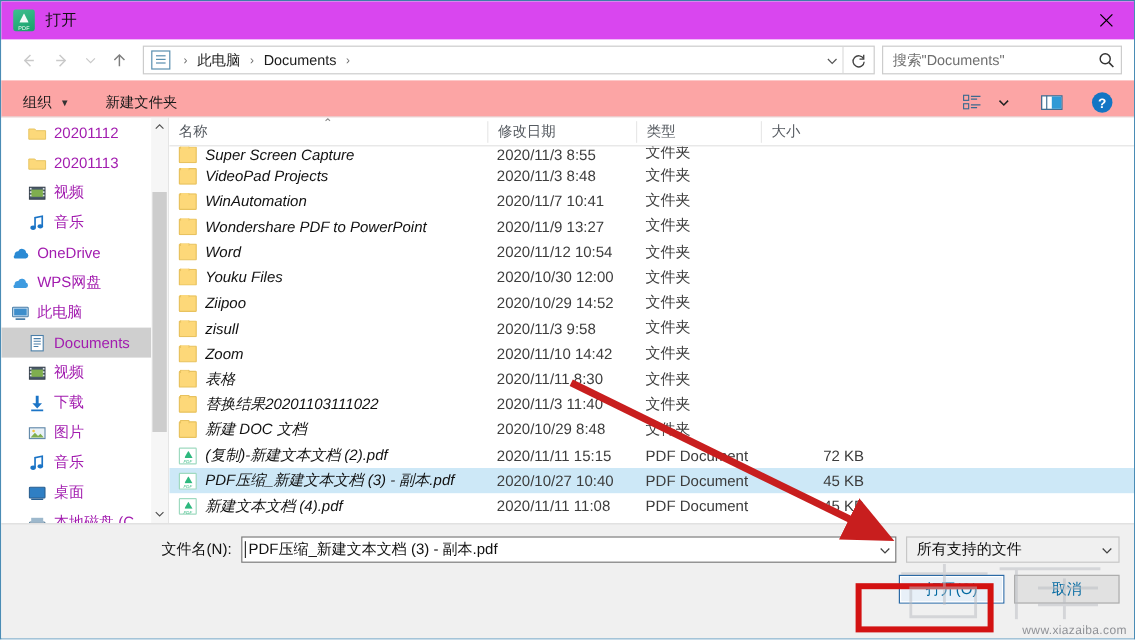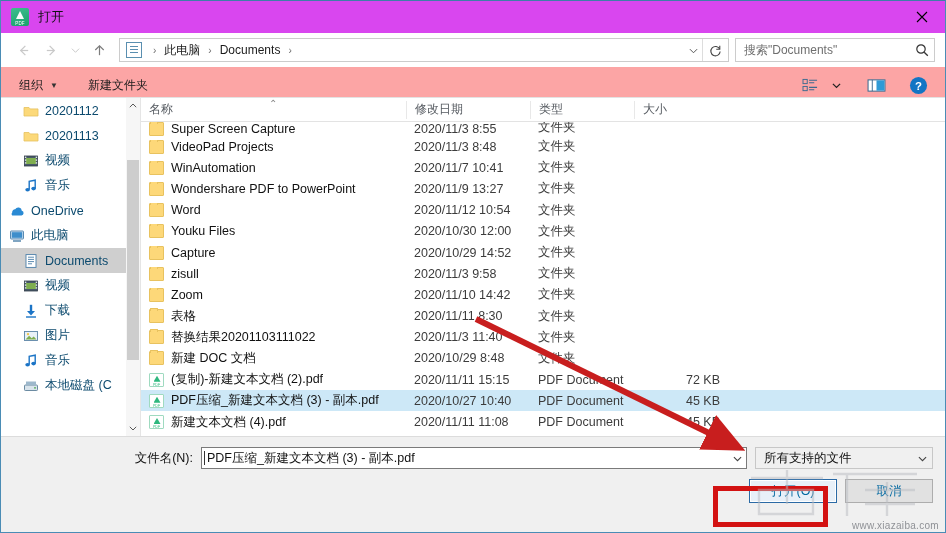--- a/index.html
+++ b/index.html
@@ -134,21 +134,21 @@
     display: flex;
   }
   .navpane {
     width: 140px; position: relative; background: #fff;
     border-right: 1px solid #e5e5e5;
     overflow: hidden;
   }
   .np-list { position:absolute; top:0; left:0; right:14px; bottom:0; }
   .np-item {
     height: 25px; display: flex; align-items: center;
-    font-size: 12.5px; color: #0c4a6e; padding-left: 8px; white-space: nowrap;
+    font-size: 12.5px; color: #a21caf; padding-left: 8px; white-space: nowrap;
   }
   .np-item.indent2 { padding-left: 22px; }
   .np-item.selected { background: #cfcfcf; }
   .np-ico { width: 16px; height: 16px; margin-right: 6px; flex: none; position: relative; }
 
   
   .np-scroll {
     position: absolute; top: 0; right: 0; width: 14px; bottom: 0;
     background: #f6f6f6;
   }
@@ -179,21 +179,21 @@
     position: absolute; left: 128px; top: 0px; font-size: 10px; color: #888;
   }
   .rows { position: absolute; top: 24px; left: 0; right: 0; bottom: 0; overflow: hidden; }
   .row {
     height: 21.2px; display: flex; align-items: center;
     font-size: 12.5px; color: #111;
   }
   .row.clipped { height: 14px; align-items: flex-end; }
   .row.selected { background: #cde8f7; }
   .cell { overflow: hidden; white-space: nowrap; }
-  .cell.name { width: 265px; display: flex; align-items: center; padding-left: 8px; }
+  .cell.name { width: 265px; display: flex; align-items: center; padding-left: 8px; font-style: italic; }
   .cell.date { width: 124px; padding-left: 8px; color: #3c3c3c; }
   .cell.type { width: 104px; padding-left: 8px; color: #3c3c3c; }
   .cell.size { width: 98px; padding-right: 12px; text-align: right; color: #3c3c3c; }
   .fico { width: 15px; height: 14px; margin-right: 7px; flex: none; position: relative; }
   .fico.folder {
     background: #fdd879; border: 1px solid #e8c25f; border-radius: 1px;
   }
   .fico.folder::before {
     content:""; position:absolute; top:-2px; left:0; width:6px; height:2px;
     background:#fdd879; border:1px solid #e8c25f; border-bottom:none; border-radius:1px 1px 0 0;
@@ -419,20 +419,26 @@
             <span>音乐</span>
           </div>
           <div class="np-item">
             <span class="np-ico"><svg width="16" height="16" viewBox="0 0 16 16">
                 <path d="M3.2 12.4h9.3a2.4 2.4 0 0 0 .3-4.7 3.5 3.5 0 0 0-6.6-1.4 2.8 2.8 0 0 0-3 3.1 2.1 2.1 0 0 0 0 3z" fill="#2a8ad4"></path>
               </svg></span>
             <span>OneDrive</span>
           </div>
           <div class="np-item">
             <span class="np-ico"><svg width="16" height="16" viewBox="0 0 16 16">
+                <path d="M2.8 12h9.6a2.3 2.3 0 0 0 .2-4.5 3.4 3.4 0 0 0-6.4-1.4 2.7 2.7 0 0 0-3 3 2 2 0 0 0-.4 2.9z" fill="#3e9be0"></path>
+              </svg></span>
+            <span>WPS网盘</span>
+          </div>
+          <div class="np-item">
+            <span class="np-ico"><svg width="16" height="16" viewBox="0 0 16 16">
                 <rect x="1.5" y="3" width="13" height="8" rx=".7" fill="#c8dff2" stroke="#4a7ea8" stroke-width=".9"></rect>
                 <rect x="2.8" y="4.2" width="10.4" height="5.6" fill="#3e8ecb"></rect>
                 <path d="M4 13h8" stroke="#4a7ea8" stroke-width="1.4"></path>
               </svg></span>
             <span>此电脑</span>
           </div>
           <div class="np-item indent2 selected">
             <span class="np-ico"><svg width="16" height="16" viewBox="0 0 16 16">
                 <rect x="3" y="1.6" width="10" height="12.8" fill="#fff" stroke="#4a7ea8" stroke-width=".9"></rect>
                 <g stroke="#4a7ea8" stroke-width=".9">
@@ -475,20 +481,27 @@
           <div class="np-item indent2">
             <span class="np-ico"><svg width="16" height="16" viewBox="0 0 16 16">
                 <path d="M6.2 11.6V3.4l6-1.2v8.2" stroke="#1b74c6" stroke-width="1.4" fill="none"></path>
                 <ellipse cx="4.6" cy="11.8" rx="2.3" ry="1.8" fill="#1b74c6"></ellipse>
                 <ellipse cx="10.6" cy="10.6" rx="2.3" ry="1.8" fill="#1b74c6"></ellipse>
               </svg></span>
             <span>音乐</span>
           </div>
           <div class="np-item indent2">
             <span class="np-ico"><svg width="16" height="16" viewBox="0 0 16 16">
+                <rect x="1.5" y="3" width="13" height="9" rx=".7" fill="#2f7fc4" stroke="#2a5f90" stroke-width=".9"></rect>
+                <path d="M3 13h10" stroke="#2a5f90" stroke-width="1.3"></path>
+              </svg></span>
+            <span>桌面</span>
+          </div>
+          <div class="np-item indent2">
+            <span class="np-ico"><svg width="16" height="16" viewBox="0 0 16 16">
                 <rect x="1.5" y="7" width="13" height="5.5" rx=".8" fill="#d9e4ec" stroke="#5c7f99" stroke-width=".9"></rect>
                 <rect x="3" y="3.5" width="10" height="3.5" fill="#9db8cc"></rect>
                 <circle cx="12" cy="9.8" r=".9" fill="#4ba84b"></circle>
               </svg></span>
             <span>本地磁盘 (C</span>
           </div>
         </div>
       <div class="np-scroll">
         <div class="arr">
           <svg width="8" height="8" viewBox="0 0 10 10">
@@ -571,21 +584,21 @@
               <span class="fico folder"></span>
               <span>Youku Files</span>
             </div>
             <div class="cell date">2020/10/30 12:00</div>
             <div class="cell type">文件夹</div>
             <div class="cell size"></div>
           </div>
           <div class="row">
             <div class="cell name">
               <span class="fico folder"></span>
-              <span>Capture</span>
+              <span>Ziipoo</span>
             </div>
             <div class="cell date">2020/10/29 14:52</div>
             <div class="cell type">文件夹</div>
             <div class="cell size"></div>
           </div>
           <div class="row">
             <div class="cell name">
               <span class="fico folder"></span>
               <span>zisull</span>
             </div>

